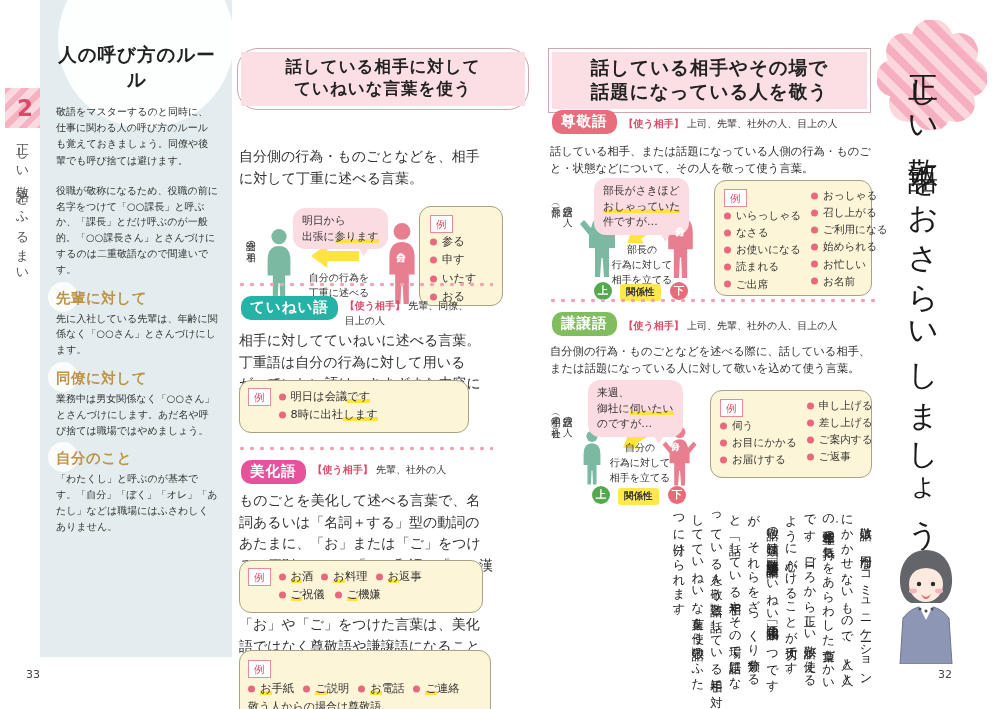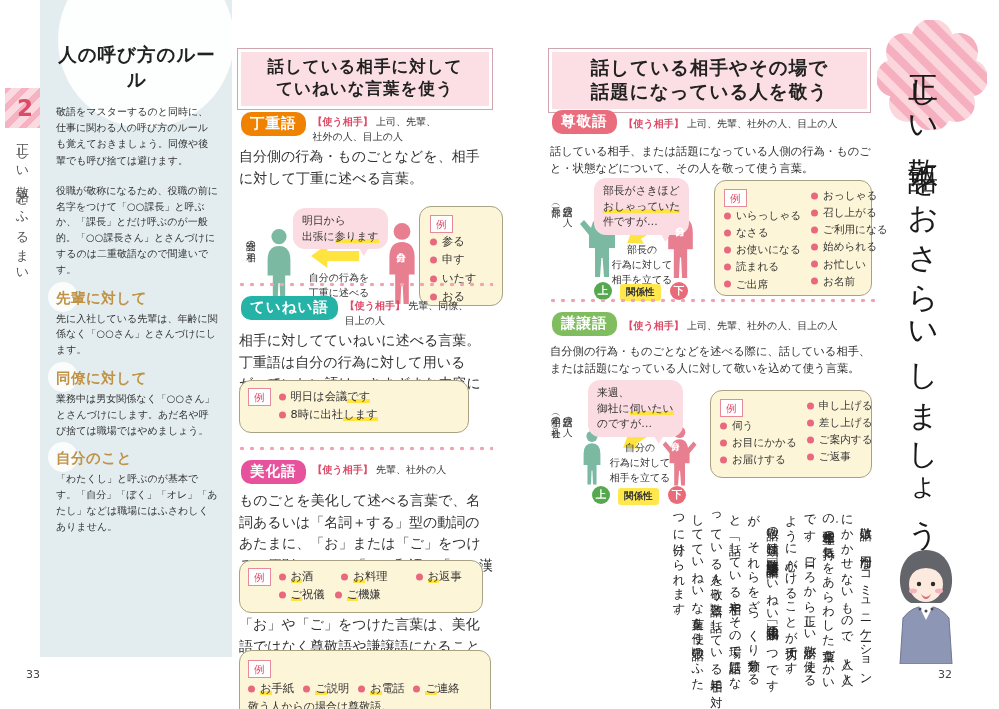--- a/index.html
+++ b/index.html
@@ -184,35 +184,27 @@
     </div>
     <div class="lp-sec">
       <h3>自分のこと</h3>
       <p>「わたくし」と呼ぶのが基本です。「自分」「ぼく」「オレ」「あたし」などは職場にはふさわしくありません。</p>
     </div>
 
   </div>
 
   <div class="col col-mid">
 
-    <div class="col-header abs" style="left:0;top:0;width:256px;">
+    <div class="col-header abs" style="left:0;top:0;width:292px;border-radius:21px;">
       <div class="inner">
         <span>話している相手に対して</span>
         <span>ていねいな言葉を使う</span>
       </div>
     </div>
 
-    <div class="badge-row abs" style="left:4px;top:64px;width:252px;">
-      <span class="kbadge kb-teicho">丁重語</span>
-      <span class="usage">
-        <span class="usage-label">【使う相手】</span>
-        <span>上司、先輩、</span><br>
-        <span>社外の人、目上の人</span>
-      </span>
-    </div>
     <p class="desc abs" style="left:2px;top:98px;width:254px;">自分側の行為・ものごとなどを、相手に対して丁重に述べる言葉。</p>
 
     <div class="diagram" style="left:10px;top:132px;width:256px;height:100px;margin-top:26px;">
       <div class="bubble" style="left:46px;top:2px;">
         <span>明日から</span><br>
         <span>出張に</span><span class="emline">参ります</span>
       </div>
       <span class="vlabel" style="left:-2px;top:28px;">
         <span>会話の相手</span>
       </span>
@@ -272,21 +264,21 @@
       <span class="usage">
         <span class="usage-label">【使う相手】</span>
         <span>先輩、社外の人</span>
       </span>
     </div>
     <p class="desc abs" style="left:2px;top:442px;width:254px;">ものごとを美化して述べる言葉で、名詞あるいは「名詞＋する」型の動詞のあたまに、「お」または「ご」をつける。原則として、「お＋和語」「ご＋漢語」だが、例外もある。</p>
 
     <div class="exbox abs" style="left:2px;top:512px;width:244px;display:flex;gap:8px;align-items:flex-start;">
       <span class="chip">例</span>
       <span>
-        <span style="display:flex;gap:28px;">
+        <span style="display:flex;gap:8px;">
           <span class="bli"><span class="emline">お</span><span>酒</span></span>
           <span class="bli"><span class="emline">お</span><span>料理</span></span>
           <span class="bli"><span class="emline">お</span><span>返事</span></span>
         </span>
         <span style="display:flex;gap:10px;">
           <span class="bli"><span class="emline">ご</span><span>祝儀</span></span>
           <span class="bli"><span class="emline">ご</span><span>機嫌</span></span>
         </span>
       </span>
     </div>

